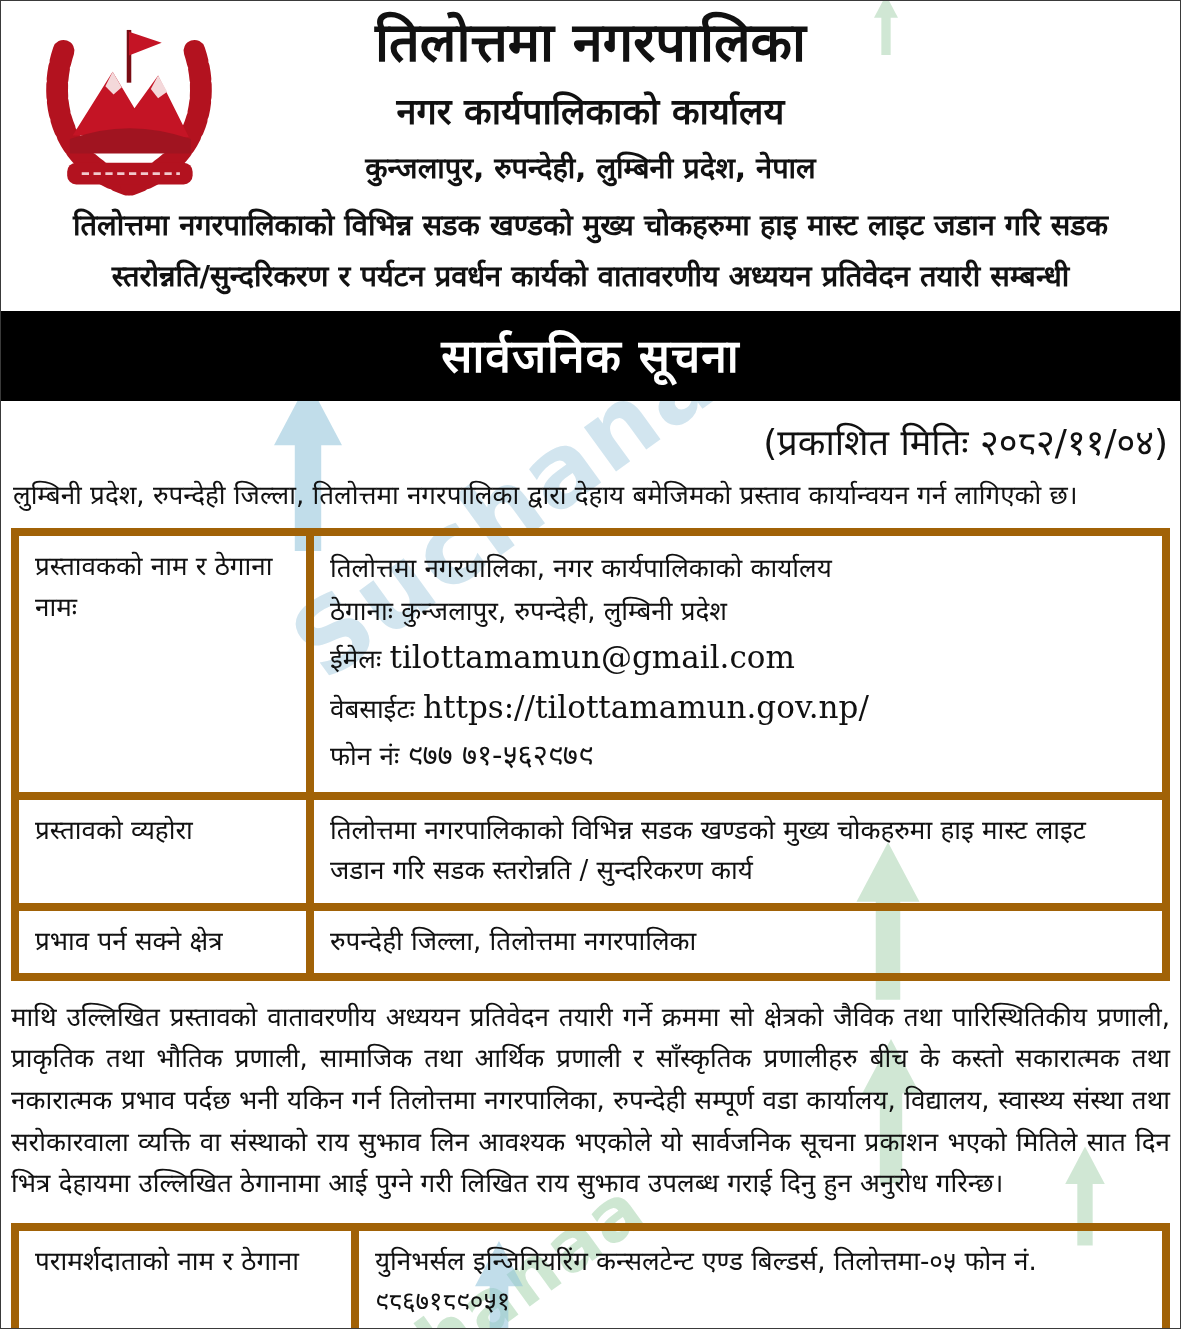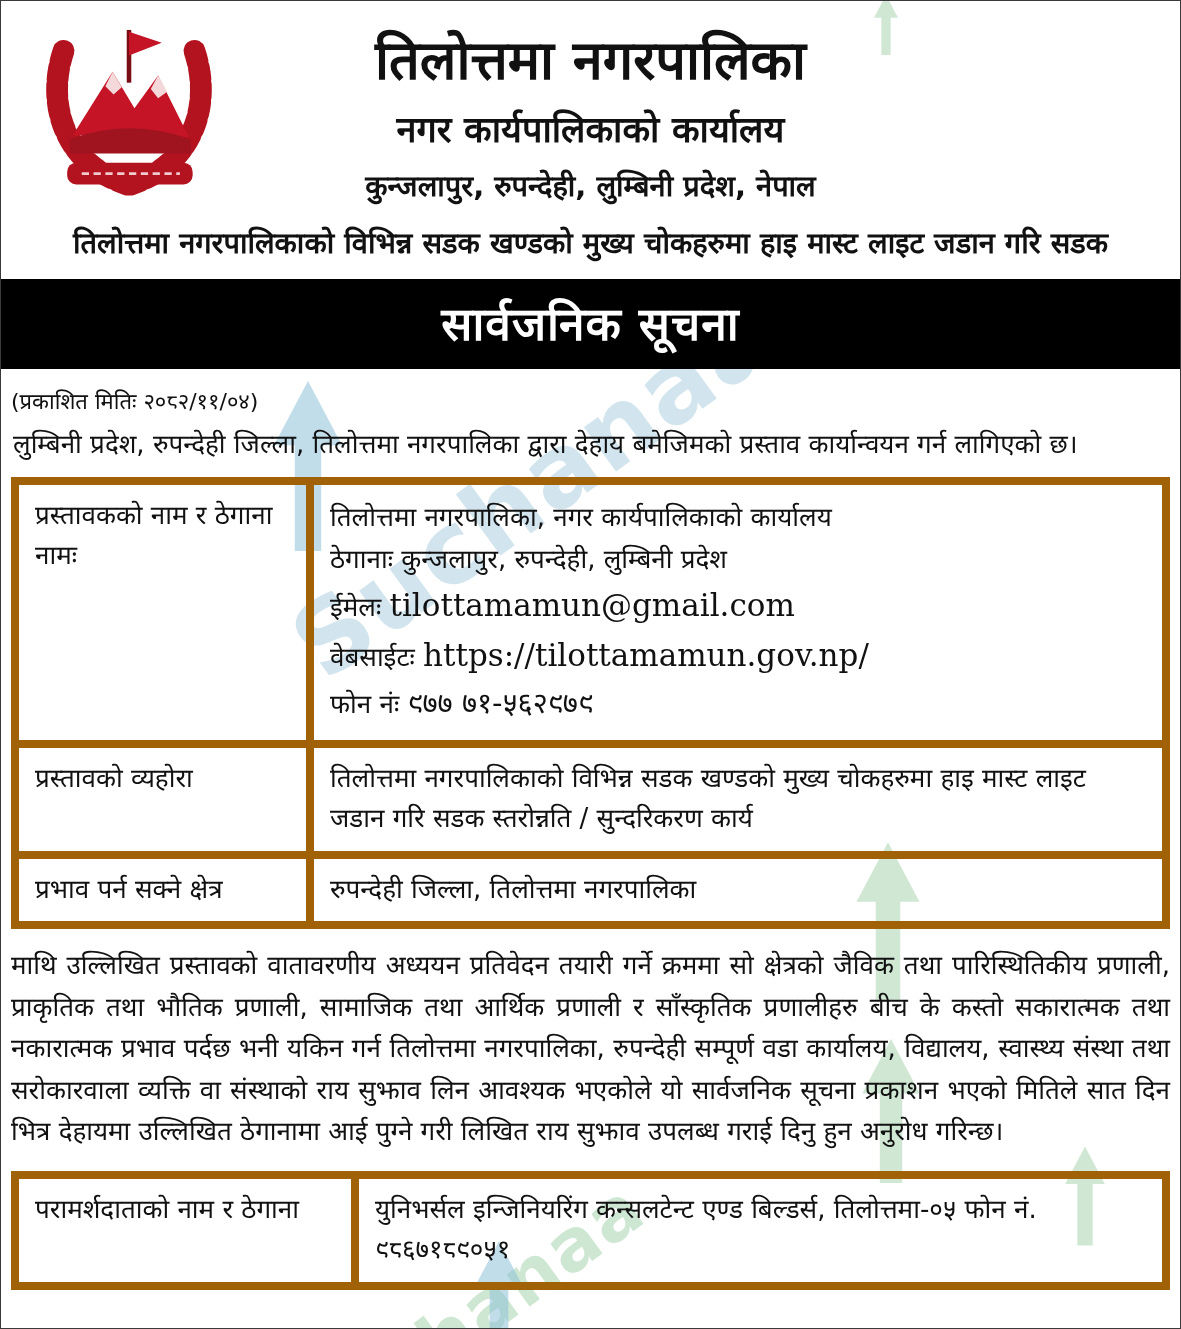--- a/index.html
+++ b/index.html
@@ -24,42 +24,42 @@
     opacity:.45;
     letter-spacing:2px;
     white-space:nowrap;
   }
   .wm-text.big{left:250px;top:430px;font-size:100px;color:#9cc6dc;}
   .wm-text.bottom{left:360px;top:1245px;font-size:72px;color:#9ed0a6;opacity:.5;}
   .wm-arrow{position:absolute;opacity:.55;}
   
   .content{position:relative;z-index:1;}
   .logo{position:absolute;left:28px;top:16px;width:200px;height:195px;}
-  .hdr{padding-top:28px;text-align:center;}
+  .hdr{padding-top:10px;text-align:center;}
   .hdr-title{font-size:54px;font-weight:bold;line-height:1.2;margin:0;}
   .hdr-office{font-size:36px;font-weight:bold;margin-top:10px;}
   .hdr-addr{font-size:29px;font-weight:bold;margin-top:12px;}
   .hdr-subject{
     font-size:29px;font-weight:bold;
     margin-top:14px;padding:0 8px;
     line-height:1.75;text-align:center;
   }
   
   .banner{
     margin-top:10px;
     background:#000;
     color:#fff;
     text-align:center;
     font-size:46px;font-weight:bold;
     padding:12px 0 16px 0;
     letter-spacing:1px;
   }
   
   .inner{padding:0 10px;}
-  .pub-date{font-size:22px;margin:16px 2px 10px 0;}
+  .pub-date{text-align:right;font-size:36px;margin:16px 2px 10px 0;}
   .intro{font-size:26px;margin:4px 0 16px 2px;}
   table.ntable{
     width:100%;
     border-collapse:collapse;
     font-size:26px;
   }
   table.ntable td{
     border:8px solid #a16207;
     padding:10px 16px 12px 16px;
     vertical-align:top;
@@ -125,20 +125,21 @@
       <rect x="42" y="158" width="138" height="24" rx="10" fill="#b3121f"></rect>
       <line x1="58" y1="170" x2="166" y2="170" stroke="#f2c9cc" stroke-width="3" stroke-dasharray="8 5"></line>
     </svg>
 
     <div class="hdr">
       <h1 class="hdr-title">तिलोत्तमा नगरपालिका</h1>
       <div class="hdr-office">नगर कार्यपालिकाको कार्यालय</div>
       <div class="hdr-addr">कुन्जलापुर, रुपन्देही, लुम्बिनी प्रदेश, नेपाल</div>
       <div class="hdr-subject">
         <span>तिलोत्तमा नगरपालिकाको विभिन्न सडक खण्डको मुख्य चोकहरुमा हाइ मास्ट लाइट जडान गरि सडक</span><br>
+        <span>स्तरोन्नति/सुन्दरिकरण र पर्यटन प्रवर्धन कार्यको वातावरणीय अध्ययन प्रतिवेदन तयारी सम्बन्धी</span>
       </div>
     </div>
 
     <div class="banner">सार्वजनिक सूचना</div>
 
     <div class="inner">
       <div class="pub-date">(प्रकाशित मितिः २०८२/११/०४)</div>
       <div class="intro">लुम्बिनी प्रदेश, रुपन्देही जिल्ला, तिलोत्तमा नगरपालिका द्वारा देहाय बमेजिमको प्रस्ताव कार्यान्वयन गर्न लागिएको छ।</div>
 
       <table class="ntable">

